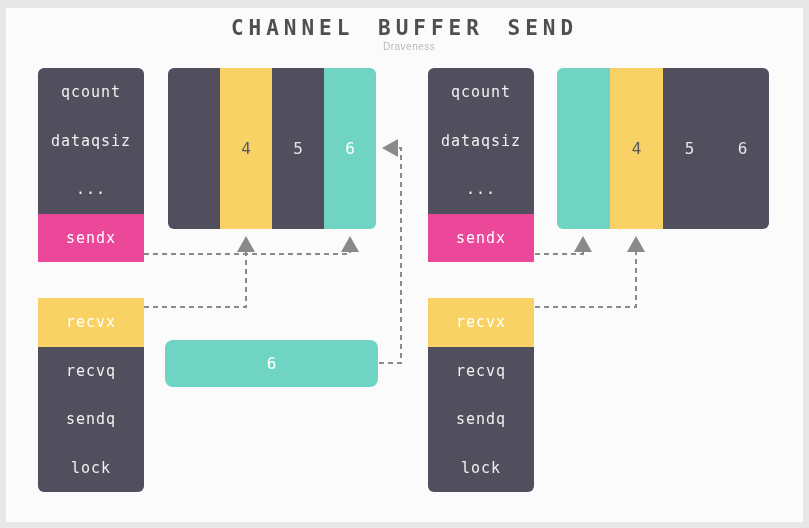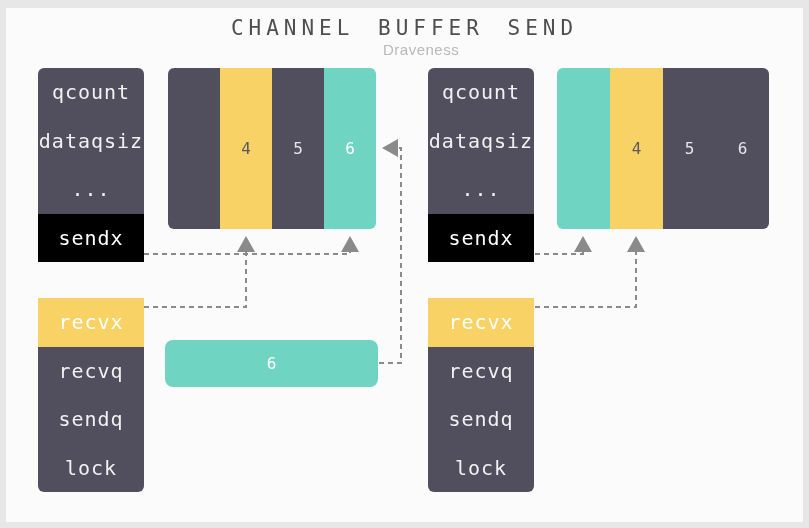--- a/index.html
+++ b/index.html
@@ -2,32 +2,32 @@
 <html><head>
 <meta charset="utf-8">
 <style>
   html,body{margin:0;padding:0;}
   body{background:#e7e7e7;font-family:"Liberation Sans",sans-serif;}
   .canvas{position:relative;width:809px;height:528px;background:#e7e7e7;overflow:hidden;}
   .panel{position:absolute;left:6px;right:6px;top:8px;bottom:6px;background:#fbfbfb;}
   .arrows{position:absolute;left:0;top:0;width:809px;height:528px;pointer-events:none;}
 
   .title{position:absolute;top:16px;left:0;width:100%;text-align:center;
-         font-family:"DejaVu Sans Mono",monospace;font-weight:normal;font-size:21px;
+         font-family:"DejaVu Sans Mono",monospace;font-weight:bold;font-size:21px;
          letter-spacing:5px;word-spacing:6px;color:#4f4f4f;}
-  .watermark{position:absolute;top:41px;left:383px;font-size:15px;color:#b9b9b9;letter-spacing:.5px;}
+  .watermark{position:absolute;top:41px;left:383px;font-size:10px;color:#b9b9b9;letter-spacing:.5px;}
 
   .struct{position:absolute;top:68px;width:106px;height:424px;border-radius:6px;
           overflow:hidden;display:flex;flex-direction:column;}
   .struct.left{left:38px;}
   .struct.right{left:428px;}
   .struct .row{flex:1;display:flex;align-items:center;justify-content:center;
                background:#514f5e;color:#f1f1f1;
-               font-family:"DejaVu Sans Mono",monospace;font-size:20px;letter-spacing:1px;}
-  .row.teal{background:#000000;color:#ffffff;}
+               font-family:"DejaVu Sans Mono",monospace;font-size:15px;letter-spacing:1px;}
+  .row.teal{background:#ec4899;color:#ffffff;}
   .row.yellow{background:#f8d264;color:#ffffff;margin-top:36px;}
 
   .buffer{position:absolute;top:68px;height:161px;border-radius:6px;overflow:hidden;display:flex;}
   .buffer.left{left:168px;width:208px;}
   .buffer.right{left:557px;width:212px;}
   .cell{flex:1;display:flex;align-items:center;justify-content:center;
         font-family:"DejaVu Sans Mono",monospace;font-size:16px;}
   .cell.dark{background:#514f5e;color:#e6e6e6;}
   .cell.teal{background:#6fd5c2;color:#ffffff;}
   .cell.yellow{background:#f8d264;color:#5a5864;}

